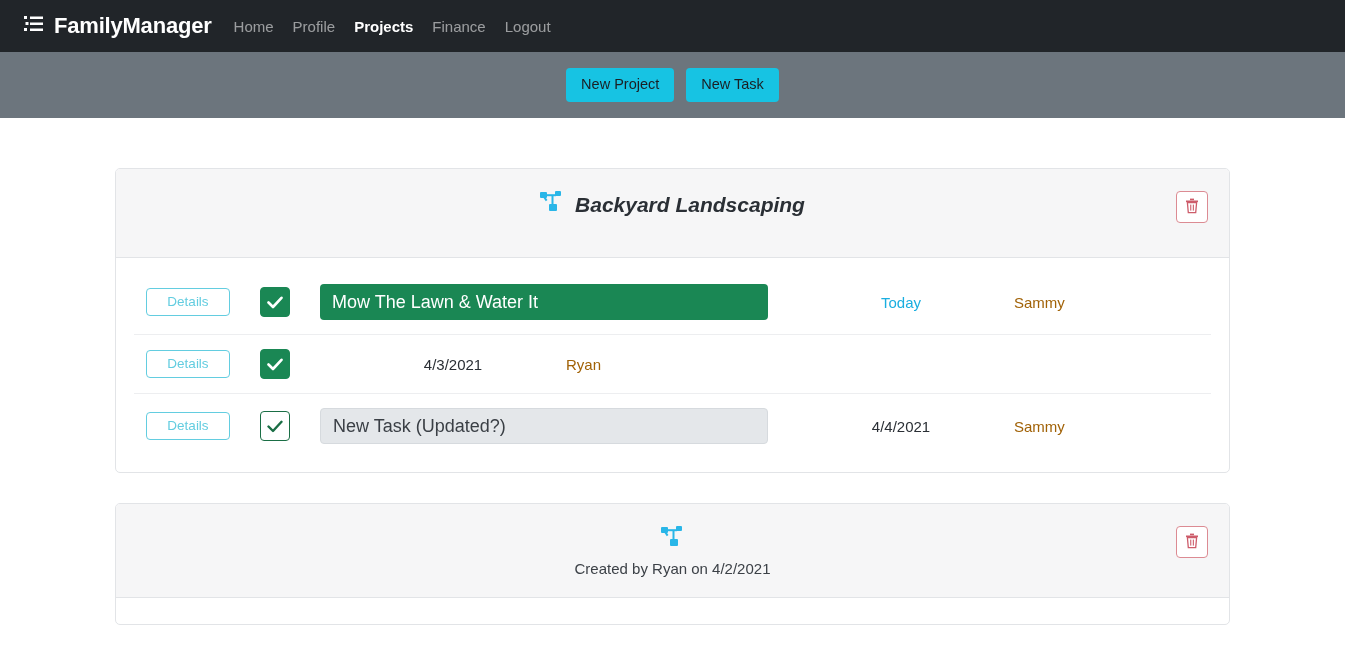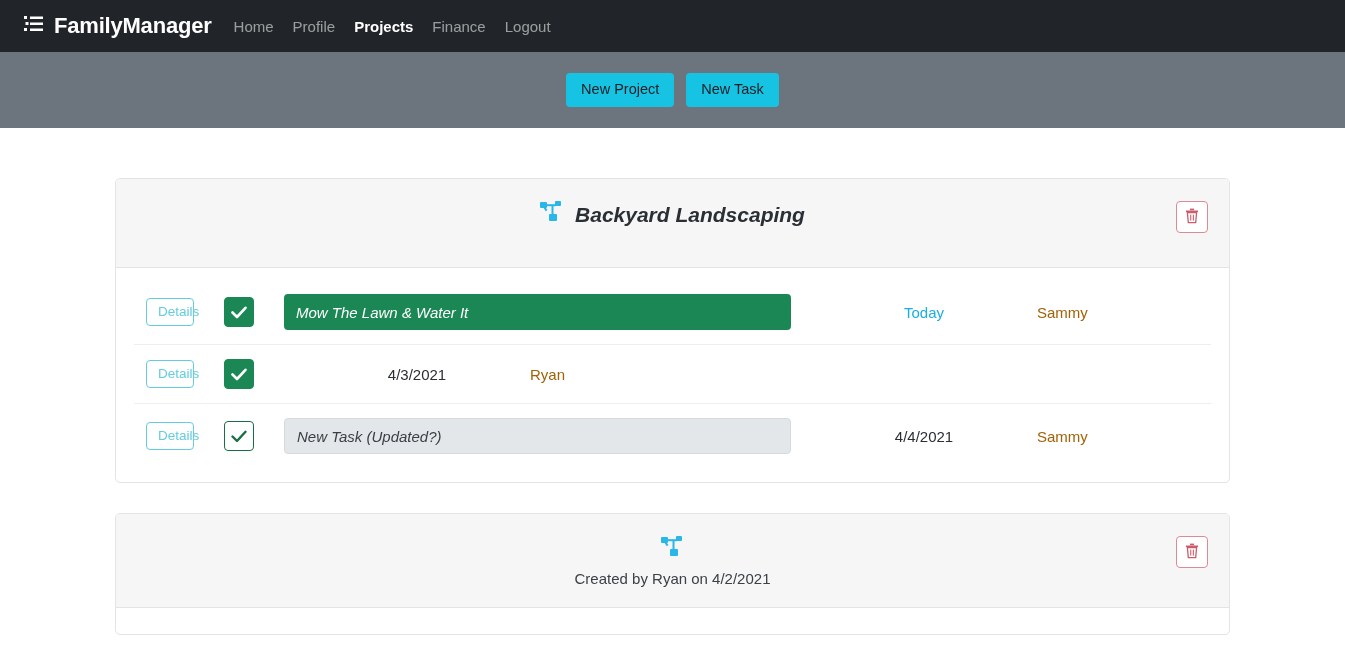--- a/index.html
+++ b/index.html
@@ -42,21 +42,21 @@
     text-decoration: none;
     white-space: nowrap;
   }
   .nav-link.active {
     color: #ffffff;
     font-weight: 700;
   }
 
   
   .action-bar {
-    height: 76px;
+    height: 66px;
     background: #6c757d;
     display: flex;
     align-items: center;
     justify-content: center;
     gap: 12px;
   }
   .btn-action {
     background: #17c3e3;
     color: #1b1f24;
     border: none;
@@ -134,21 +134,21 @@
     background: #ffffff;
     border: 1px solid #63cde0;
     color: #63cde0;
     border-radius: 4px;
     font-family: inherit;
     font-size: 13.5px;
     padding: 5px 11px;
     cursor: pointer;
     line-height: 1.2;
     margin-left: 12px;
-    width: 48px;
+    width: 84px;
     text-align: center;
   }
 
   .check-wrap {
     width: 90px;
     display: flex;
     justify-content: center;
   }
   .checkbox {
     width: 30px;
@@ -162,28 +162,27 @@
   .checkbox.done {
     background: #1a8754;
     border: 1px solid #1a8754;
   }
   .checkbox.open {
     background: #ffffff;
     border: 1px solid #1a6e45;
   }
 
   .task-bar {
-    width: 507px;
+    width: 448px;
     height: 36px;
     border-radius: 4px;
     display: flex;
     align-items: center;
     padding: 0 12px;
-    font-size: 15px;
-    font-style: italic;
+    font-size: 18px;
   }
   .task-bar.done {
     background: #1a8754;
     color: #ffffff;
   }
   .task-bar.open {
     background: #e4e7ea;
     color: #3a3f45;
     border: 1px solid #d6dade;
   }

